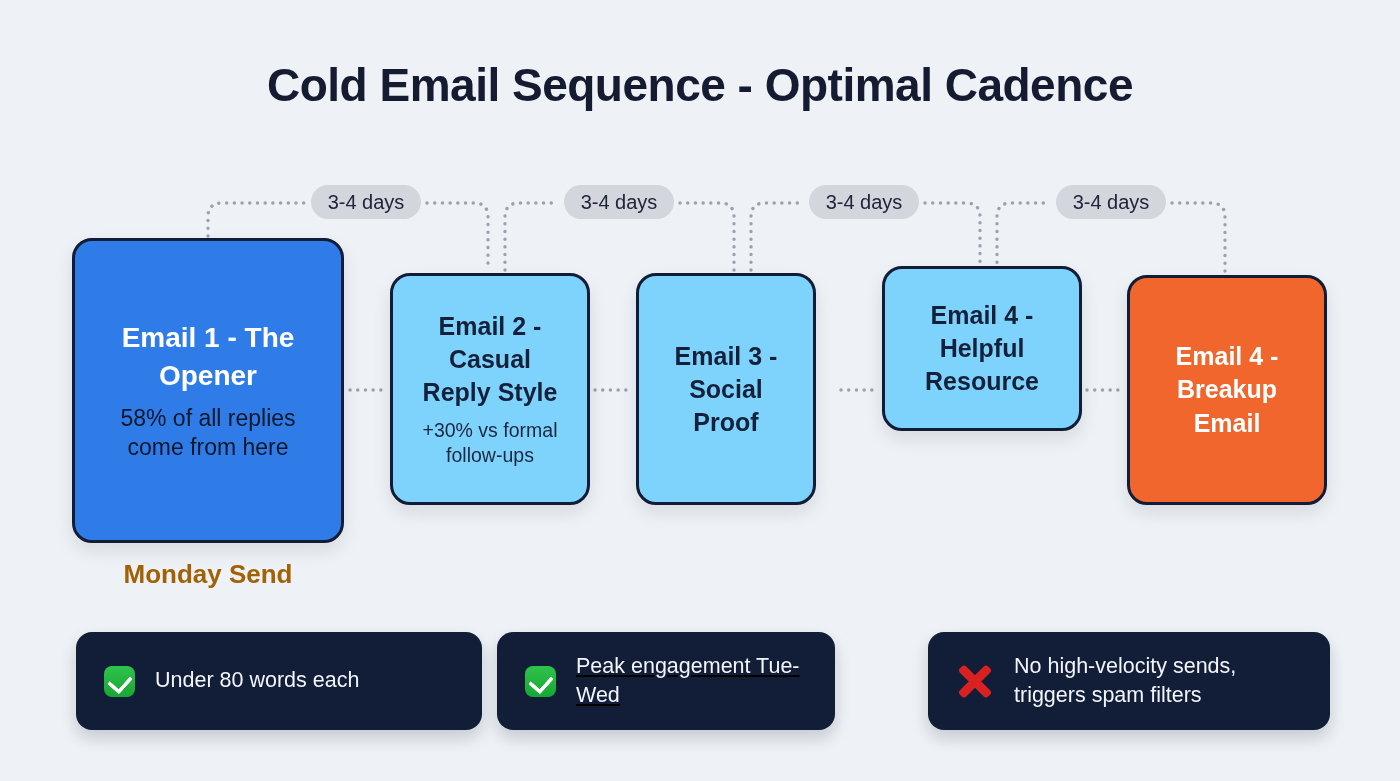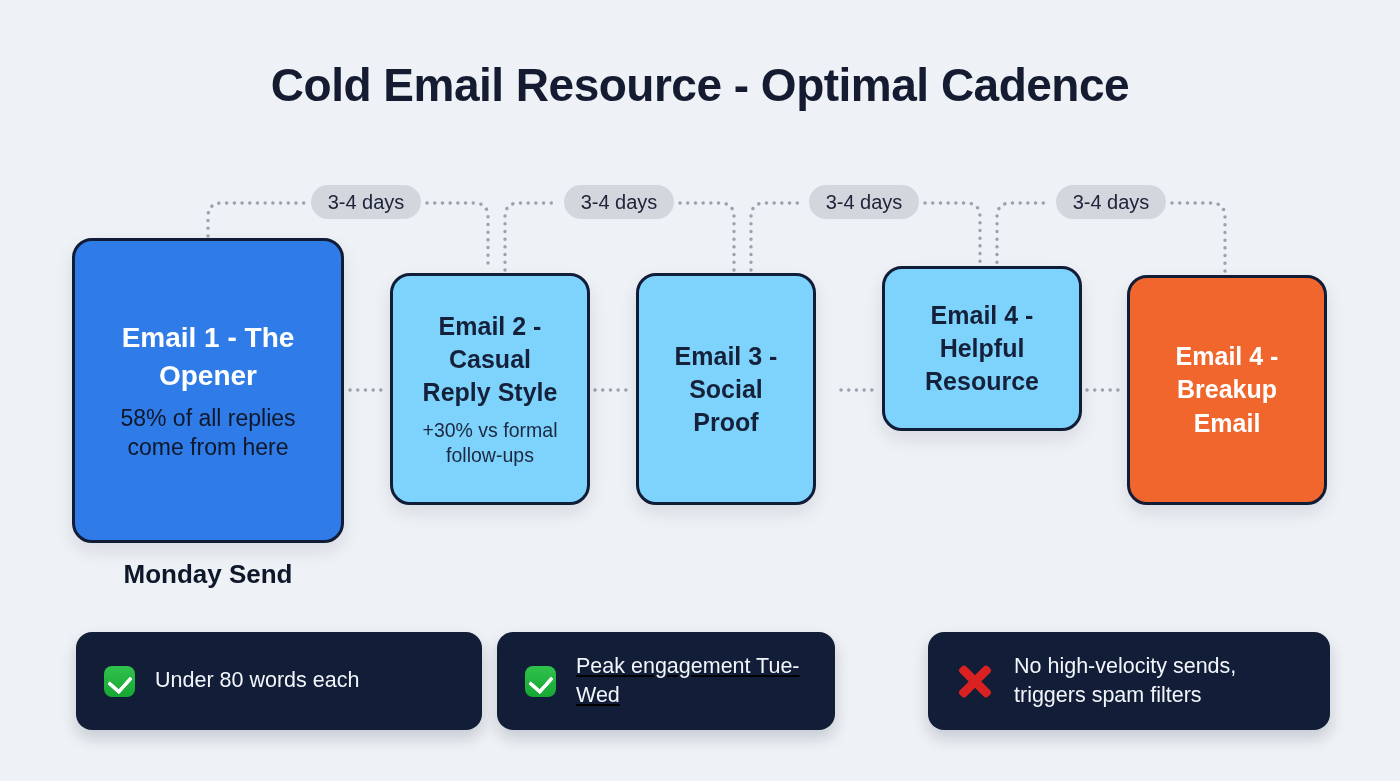--- a/index.html
+++ b/index.html
@@ -42,21 +42,21 @@
 
   .box.b2 { left:390px; top:273px; width:200px; height:232px; }
   .box.b3 { left:636px; top:273px; width:180px; height:232px; }
   .box.b4 { left:882px; top:266px; width:200px; height:165px; }
 
   .box.accent { left:1127px; top:275px; width:200px; height:230px; background:#f0662d; color:#ffffff; }
   .box.accent .box-title { font-size:25px; line-height:1.33; }
 
   .send-caption {
     position:absolute; left:72px; top:559px; width:272px;
-    text-align:center; font-size:26px; font-weight:700; color:#0f172a;
+    text-align:center; font-size:26px; font-weight:700; color:#a16207;
   }
 
   .note {
     position:absolute; top:632px; height:98px; background:#121e38;
     border-radius:16px; display:flex; align-items:center; gap:20px;
     padding:0 28px; box-shadow:0 8px 16px rgba(17,28,54,0.18);
   }
   .note.n1 { left:76px;  width:406px; }
   .note.n2 { left:497px; width:338px;text-decoration:underline; }
   .note.n3 { left:928px; width:402px; }
@@ -78,21 +78,21 @@
     background:#da2121; border-radius:3.5px;
   }
   .cross-icon::before { transform:rotate(45deg); }
   .cross-icon::after  { transform:rotate(-45deg); }
 </style>
 </head>
 <body>
 
 <div class="canvas">
 
-  <h1 class="diagram-title">Cold Email Resource - Optimal Cadence</h1>
+  <h1 class="diagram-title">Cold Email Sequence - Optimal Cadence</h1>
 
   <svg class="connectors" viewBox="0 0 1400 781">
     <path d="M 208 236 L 208 217 Q 208 203 222 203 L 305 203"></path>
     <path d="M 427 203 L 474 203 Q 488 203 488 217 L 488 270"></path>
     <path d="M 505 270 L 505 217 Q 505 203 519 203 L 558 203"></path>
     <path d="M 680 203 L 720 203 Q 734 203 734 217 L 734 270"></path>
     <path d="M 751 270 L 751 217 Q 751 203 765 203 L 803 203"></path>
     <path d="M 925 203 L 966 203 Q 980 203 980 217 L 980 270"></path>
     <path d="M 997 270 L 997 217 Q 997 203 1011 203 L 1050 203"></path>
     <path d="M 1172 203 L 1211 203 Q 1225 203 1225 217 L 1225 272"></path>

